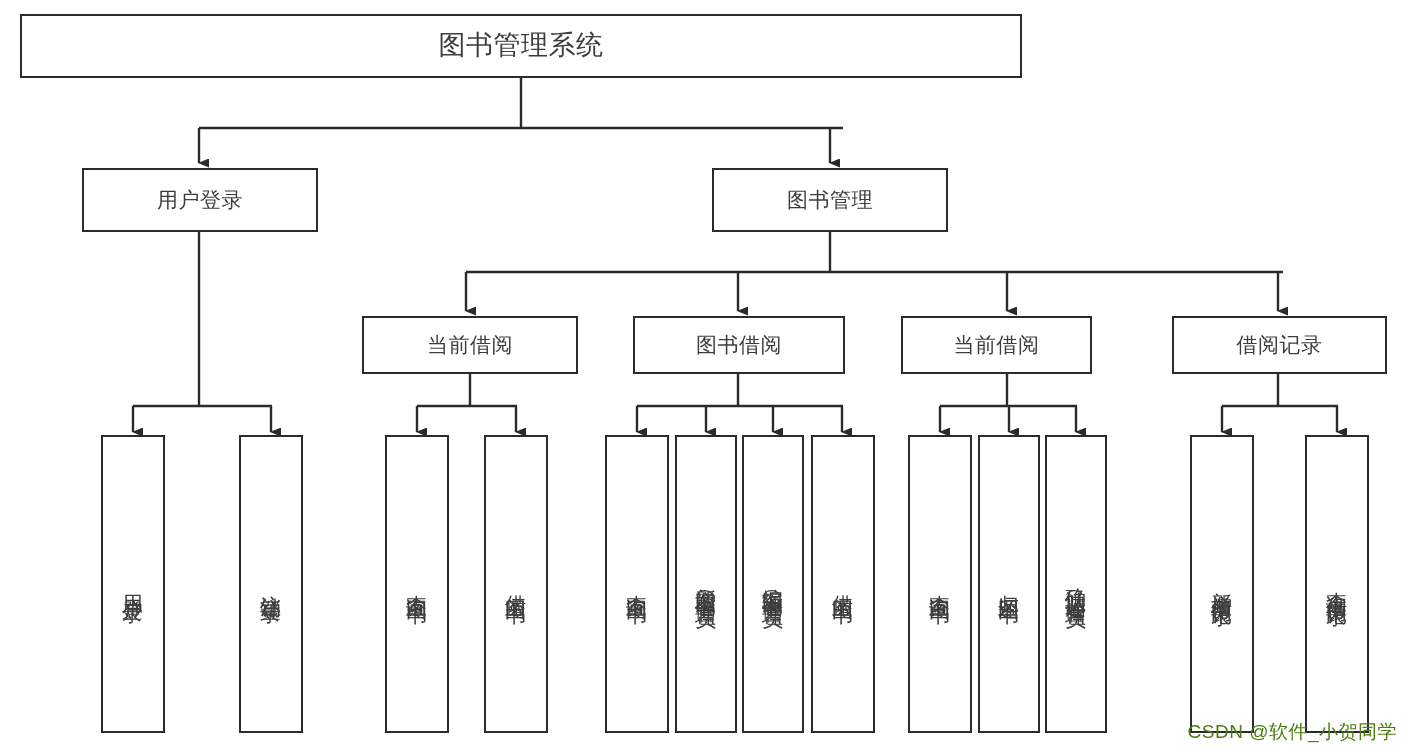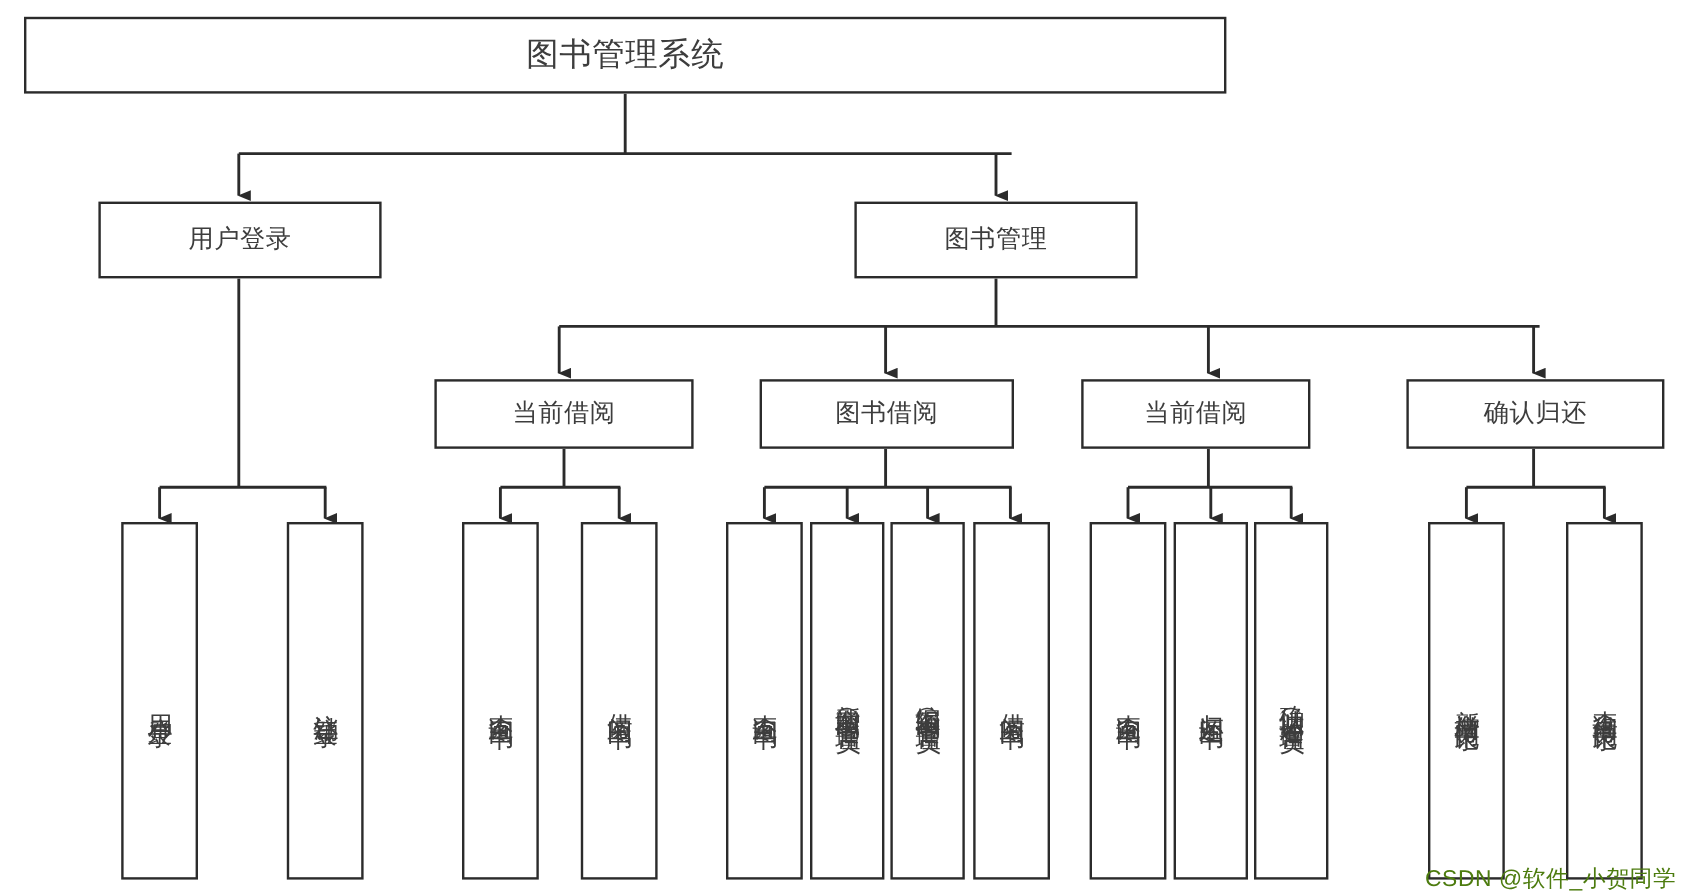--- a/index.html
+++ b/index.html
@@ -146,21 +146,21 @@
   <div class="node-box" style="left:362px; top:316px; width:216px; height:58px;">
     <span class="node-label-h">当前借阅</span>
   </div>
   <div class="node-box" style="left:633px; top:316px; width:212px; height:58px;">
     <span class="node-label-h">图书借阅</span>
   </div>
   <div class="node-box" style="left:901px; top:316px; width:191px; height:58px;">
     <span class="node-label-h">当前借阅</span>
   </div>
   <div class="node-box" style="left:1172px; top:316px; width:215px; height:58px;">
-    <span class="node-label-h">确认归还</span>
+    <span class="node-label-h">借阅记录</span>
   </div>
 
   <div class="leaf-box" style="left:101px; top:435px; width:64px; height:298px;">
     <span class="node-label-v">用户登录</span>
   </div>
   <div class="leaf-box" style="left:239px; top:435px; width:64px; height:298px;">
     <span class="node-label-v">注销登录</span>
   </div>
 
   <div class="leaf-box" style="left:385px; top:435px; width:64px; height:298px;">

